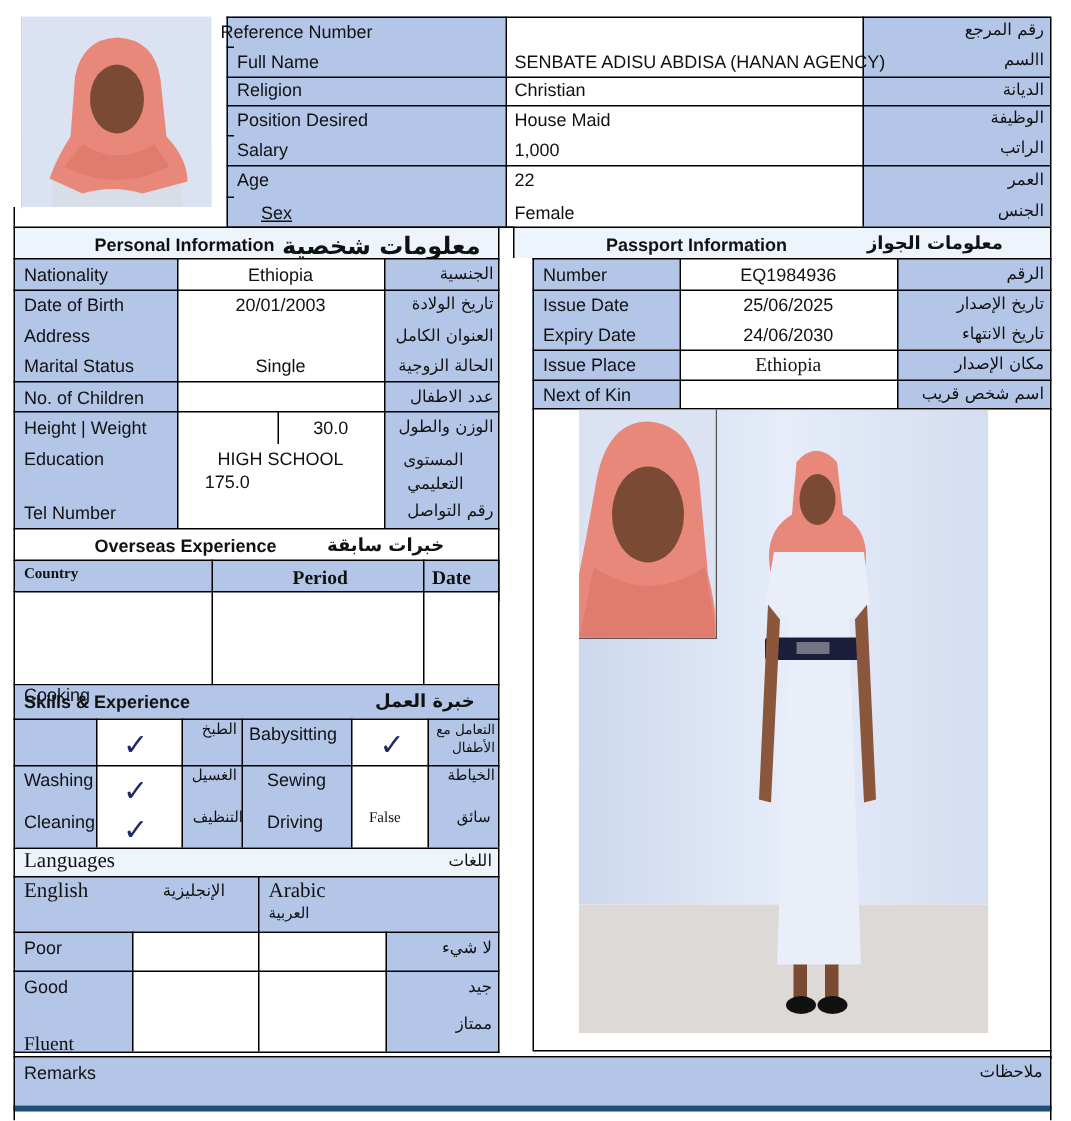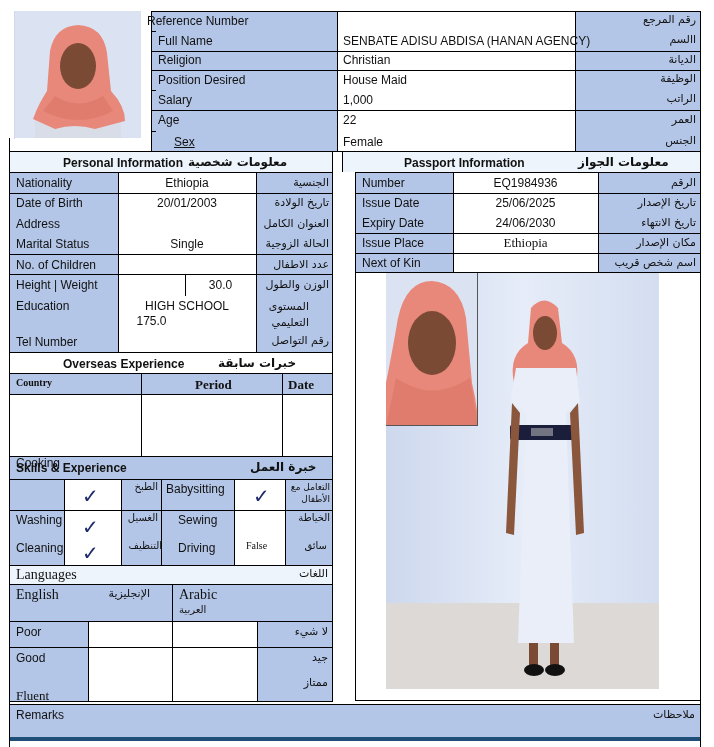--- a/index.html
+++ b/index.html
@@ -70,21 +70,21 @@
 <span class="t ar" style="right:18px;top:73px;">الوظيفة</span>
 <span class="t ar" style="right:18px;top:93px;">الراتب</span>
 <span class="t ar" style="right:18px;top:114px;">العمر</span>
 <span class="t ar" style="right:18px;top:135px;">الجنس</span>
 
 <div class="abs lightblue" style="left:10px;top:152px;width:322px;height:20px;"></div>
 <div class="hl" style="left:9px;top:151px;width:333px;"></div>
 <div class="vl" style="left:9px;top:151px;height:553px;background:#000;"></div>
 <div class="vl" style="left:332px;top:151px;height:250px;"></div>
 <span class="t bold" style="left:63px;top:157px;">Personal Information</span>
-<span class="t ar bold" style="left:188px;top:156px;font-size:12px;text-align:center;">معلومات شخصية</span>
+<span class="t ar bold" style="left:188px;top:156px;font-size:16px;text-align:center;">معلومات شخصية</span>
 
 <div class="abs blue" style="left:10px;top:172px;width:108px;height:180px;"></div>
 <div class="abs blue" style="left:256px;top:172px;width:76px;height:180px;"></div>
 <div class="hl" style="left:9px;top:172px;width:324px;"></div>
 <div class="vl" style="left:118px;top:172px;height:180px;"></div>
 <div class="vl" style="left:256px;top:172px;height:180px;"></div>
 <div class="hl" style="left:9px;top:193px;width:324px;"></div>
 <div class="hl" style="left:9px;top:254px;width:324px;"></div>
 <div class="hl" style="left:9px;top:274px;width:324px;"></div>
 <div class="vl" style="left:185px;top:274px;height:22px;"></div>

